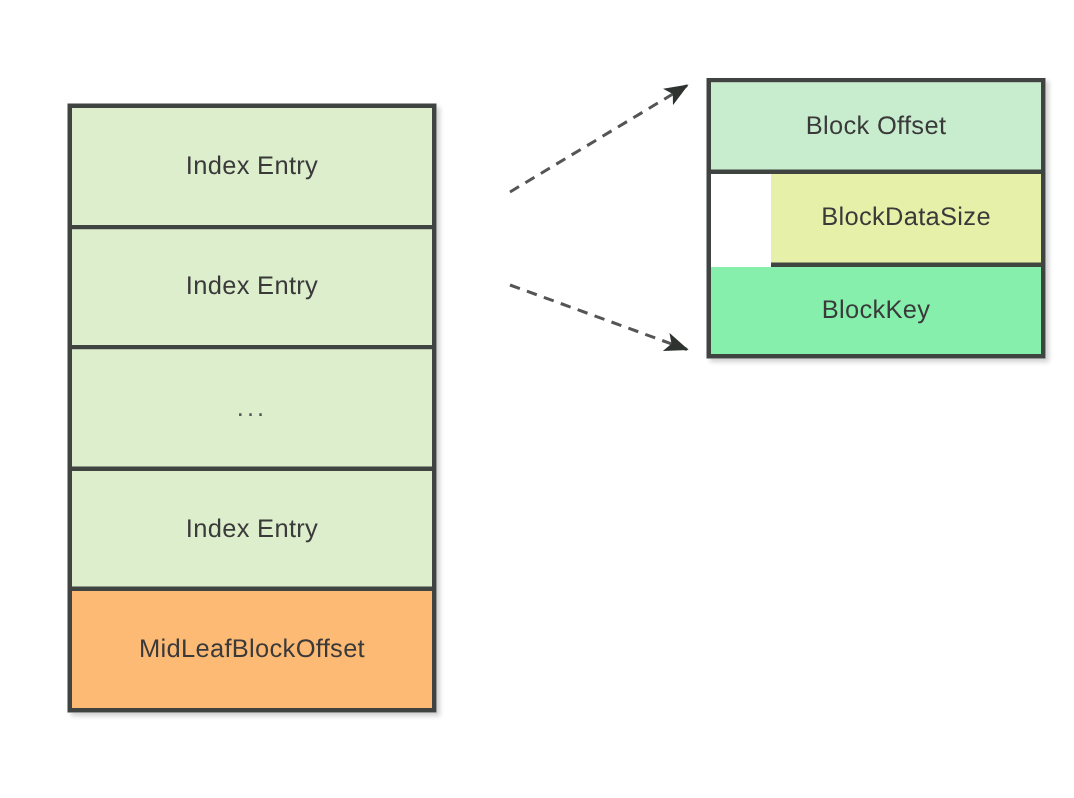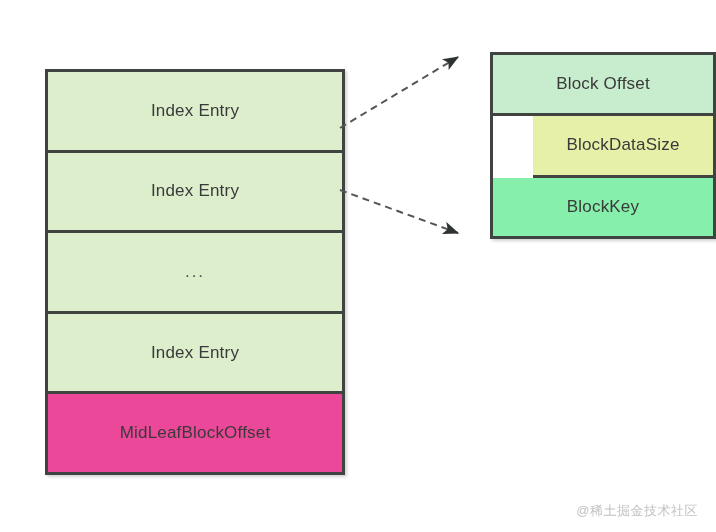--- a/index.html
+++ b/index.html
@@ -42,28 +42,28 @@
     white-space: nowrap;
   }
   .stack .row:last-child {
     border-bottom: none;
   }
 
   
   #index-block-stack {
     left: 45px;
     top: 69px;
-    width: 300px;
+    width: 246px;
     height: 406px;
   }
   #index-block-stack .row { font-size: 17px; }
 
   
   #index-entry-detail-stack {
-    left: 490px;
+    left: 471px;
     top: 52px;
     width: 226px;
     height: 187px;
   }
   #index-entry-detail-stack .row { font-size: 17px; }
 
   .dots {
     letter-spacing: 2px;
     font-size: 17px;
     color: #555;
@@ -101,21 +101,21 @@
     </div>
     <div class="row" style="background: rgb(221, 238, 205); border-bottom-color: rgb(63, 68, 64); color: rgb(58, 58, 58);">
       <span>Index Entry</span>
     </div>
     <div class="row" style="background: rgb(221, 238, 205); border-bottom-color: rgb(63, 68, 64); color: rgb(58, 58, 58);">
       <span class="dots">...</span>
     </div>
     <div class="row" style="background: rgb(221, 238, 205); border-bottom-color: rgb(63, 68, 64); color: rgb(58, 58, 58);">
       <span>Index Entry</span>
     </div>
-    <div class="row" style="background: #ec4899; border-bottom-color: rgb(63, 68, 64); color: rgb(58, 58, 58);">
+    <div class="row" style="background: #fdba74; border-bottom-color: rgb(63, 68, 64); color: rgb(58, 58, 58);">
       <span>MidLeafBlockOffset</span>
     </div>
   </div>
 
   <div class="stack" id="index-entry-detail-stack" style="border-color: rgb(63, 68, 64);">
     <div class="row" style="background: rgb(200, 236, 206); border-bottom-color: rgb(63, 68, 64); color: rgb(58, 58, 58);">
       <span>Block Offset</span>
     </div>
     <div class="row" style="background: rgb(230, 240, 168); border-bottom-color: rgb(63, 68, 64); color: rgb(58, 58, 58); margin-left: 40px;">
       <span>BlockDataSize</span>
@@ -128,15 +128,14 @@
   <svg id="connectors" viewBox="0 0 716 532">
     <defs>
       <marker id="arrowhead" markerWidth="9" markerHeight="9" refX="7.4" refY="3.2" orient="auto" markerUnits="strokeWidth">
         <path d="M 0 0 L 8 3.2 L 0 6.4 L 1.9 3.2 Z" fill="#2f3330"></path>
       </marker>
     </defs>
     <line id="conn-upper" stroke="#555555" stroke-width="2" stroke-dasharray="7,5" marker-end="url(#arrowhead)" x1="340" y1="128" x2="458" y2="57"></line>
     <line id="conn-lower" stroke="#555555" stroke-width="2" stroke-dasharray="7,5" marker-end="url(#arrowhead)" x1="340" y1="190" x2="458" y2="233"></line>
   </svg>
 
-  <div id="watermark">@稀土掘金技术社区</div>
 
 </div>
 
 </body></html>

